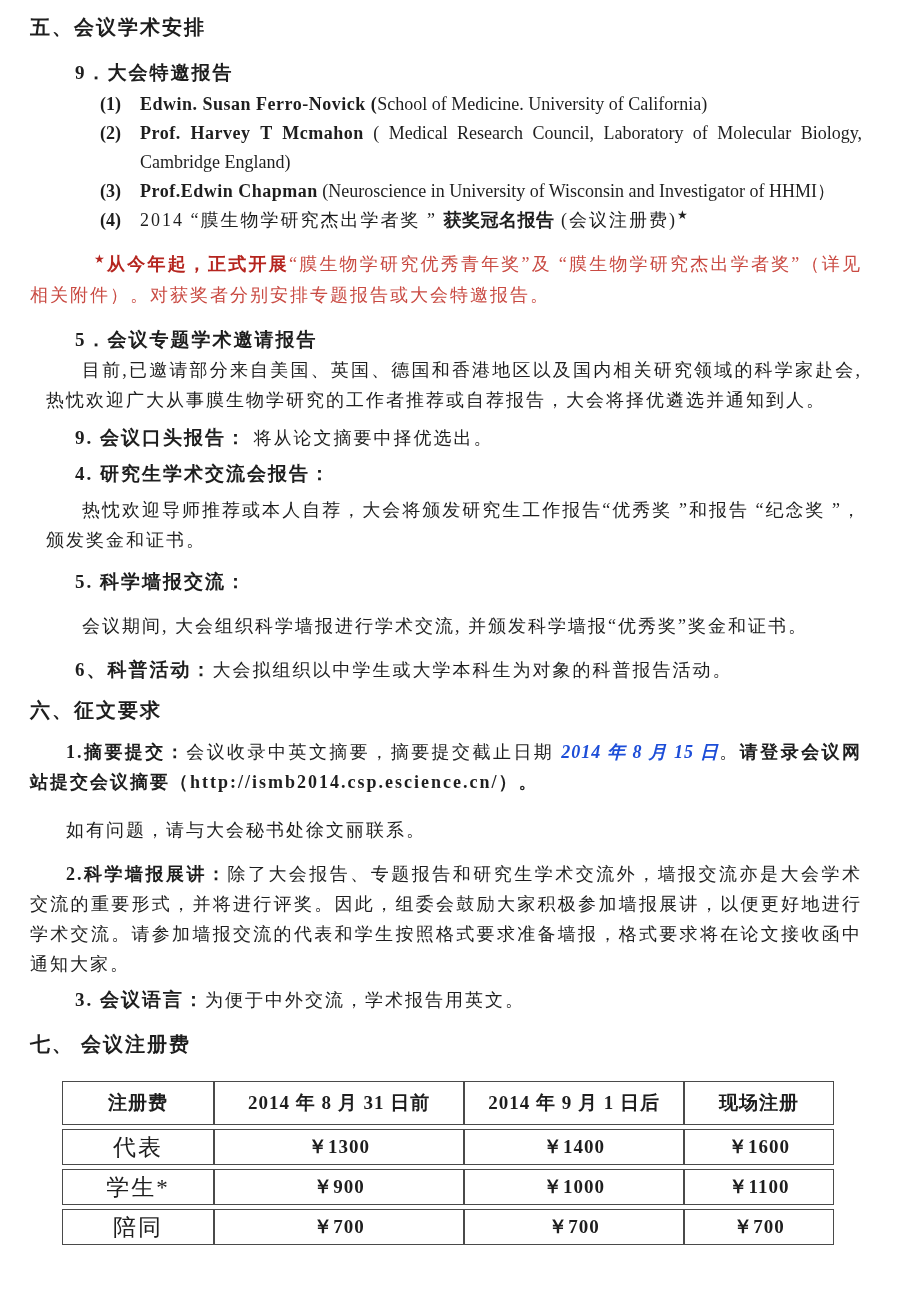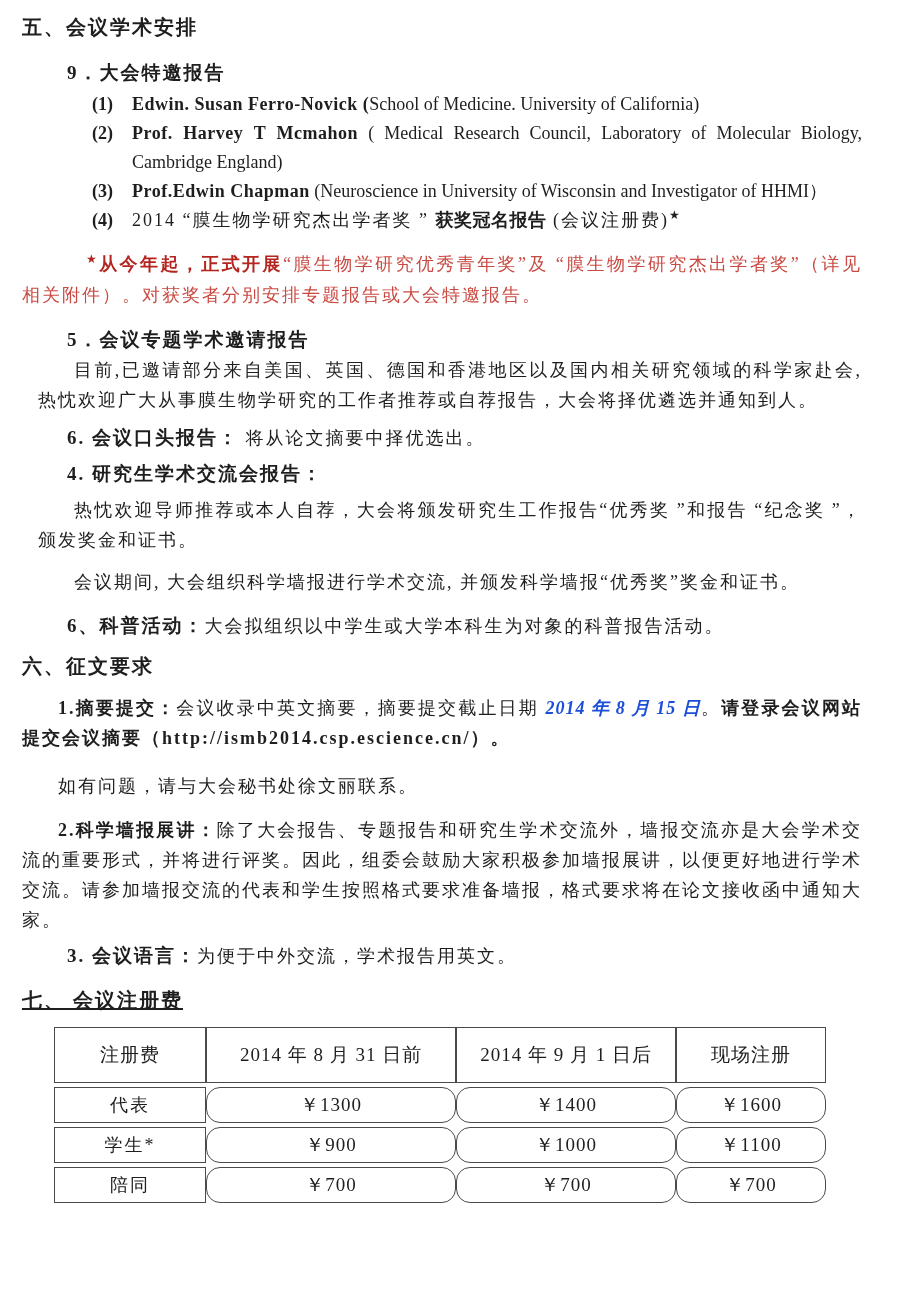--- a/index.html
+++ b/index.html
@@ -3,30 +3,30 @@
 <meta charset="utf-8">
 <style>
   * { margin: 0; padding: 0; box-sizing: border-box; }
   html, body { background: #ffffff; }
   body {
     width: 900px; height: 1309px; overflow: hidden;
     font-family: "Liberation Serif", "DejaVu Serif", serif;
     color: #1e1e1e;
     font-size: 18px;
   }
-  .doc { padding: 12px 38px 0 22px; }
+  .doc { padding: 12px 38px 0 30px; }
 
   
   .top-head {
     font-size: 20px; font-weight: bold; line-height: 30px;
     letter-spacing: 2px;
   }
   .h5 { margin-bottom: 16px; }
   .h6 { margin-top: 10px; margin-bottom: 12px; }
-  .h7 { margin-top: 12px; margin-bottom: 8px; text-decoration: underline; }
+  .h7 { margin-top: 12px; margin-bottom: 18px; }
 
   
   .sub-head {
     font-size: 19px; font-weight: bold; line-height: 30px;
     margin-left: 45px; letter-spacing: 2px;
   }
   .sub-head .normal { font-weight: normal; font-size: 18px; }
 
   
   .speakers { margin-top: 2px; margin-bottom: 14px; }
@@ -67,24 +67,24 @@
 
   
   table.reg {
     border-collapse: separate; border-spacing: 0 4px;
     margin-left: 32px; width: 772px; table-layout: fixed;
   }
   table.reg th, table.reg td {
     border: 1px solid #4a4a4a; text-align: center; vertical-align: middle;
     background: #fff;
   }
-  table.reg th { height: 56px; font-size: 19px; font-weight: normal; letter-spacing: 1px; margin-top: 28px; }
+  table.reg th { height: 44px; font-size: 19px; font-weight: bold; letter-spacing: 1px; margin-top: 28px; }
   table.reg td { height: 36px; }
-  td.rowlabel { font-weight: normal; letter-spacing: 2px; font-size: 18px; }
-  td.fee { font-weight: normal; font-size: 19px; letter-spacing: 1px; border-radius: 14px; }
+  td.rowlabel { font-weight: normal; letter-spacing: 2px; font-size: 23px; }
+  td.fee { font-weight: bold; font-size: 19px; letter-spacing: 1px; }
 </style>
 </head>
 <body>
 
 <div class="doc">
 
   <div class="top-head h5">五、会议学术安排</div>
 
   <div class="sub-head">9．大会特邀报告</div>
 
@@ -105,25 +105,26 @@
       <span class="num">(4)</span>
       <span class="sp-text cjk"><span class="cjk">2014 “膜生物学研究杰出学者奖 ” </span><b>获奖冠名报告</b><span> (会议注册费)</span><sup class="star">★</sup></span>
     </div>
   </div>
 
   <p class="note"><sup class="star">★</sup><b>从今年起，正式开展</b><span>“膜生物学研究优秀青年奖”及 “膜生物学研究杰出学者奖”（详见相关附件）。对获奖者分别安排专题报告或大会特邀报告。</span></p>
 
   <div class="sub-head">5．会议专题学术邀请报告</div>
   <p class="para5 mb8">目前,已邀请部分来自美国、英国、德国和香港地区以及国内相关研究领域的科学家赴会, 热忱欢迎广大从事膜生物学研究的工作者推荐或自荐报告，大会将择优遴选并通知到人。</p>
 
-  <div class="sub-head mt6 mb6"><span>6. 会议口头报告：</span><span class="normal cjk">  将从论文摘要中择优选出。</span></div>
+  <div class="sub-head mt6 mb6"><span>9. 会议口头报告：</span><span class="normal cjk">  将从论文摘要中择优选出。</span></div>
 
   <div class="sub-head">4. 研究生学术交流会报告：</div>
   <p class="para5 mb12 mt6">热忱欢迎导师推荐或本人自荐，大会将颁发研究生工作报告“优秀奖 ”和报告 “纪念奖 ”，颁发奖金和证书。</p>
 
+  <div class="sub-head mt12 mb14">5. 科学墙报交流：</div>
   <p class="para5 mb14">会议期间, 大会组织科学墙报进行学术交流, 并颁发科学墙报“优秀奖”奖金和证书。</p>
 
   <div class="sub-head mt12 mb8"><span>6、科普活动：</span><span class="normal cjk">大会拟组织以中学生或大学本科生为对象的科普报告活动。</span></div>
 
   <div class="top-head h6">六、征文要求</div>
 
   <p class="para6 mb18"><b>1.摘要提交：</b><span>会议收录中英文摘要，摘要提交截止日期 </span><span class="deadline">2014 年 8 月 15 日</span><span>。</span><span class="urltext">请登录会议网站提交会议摘要（http://ismb2014.csp.escience.cn/）。</span></p>
 
   <p class="para6 mb14">如有问题，请与大会秘书处徐文丽联系。</p>
 

